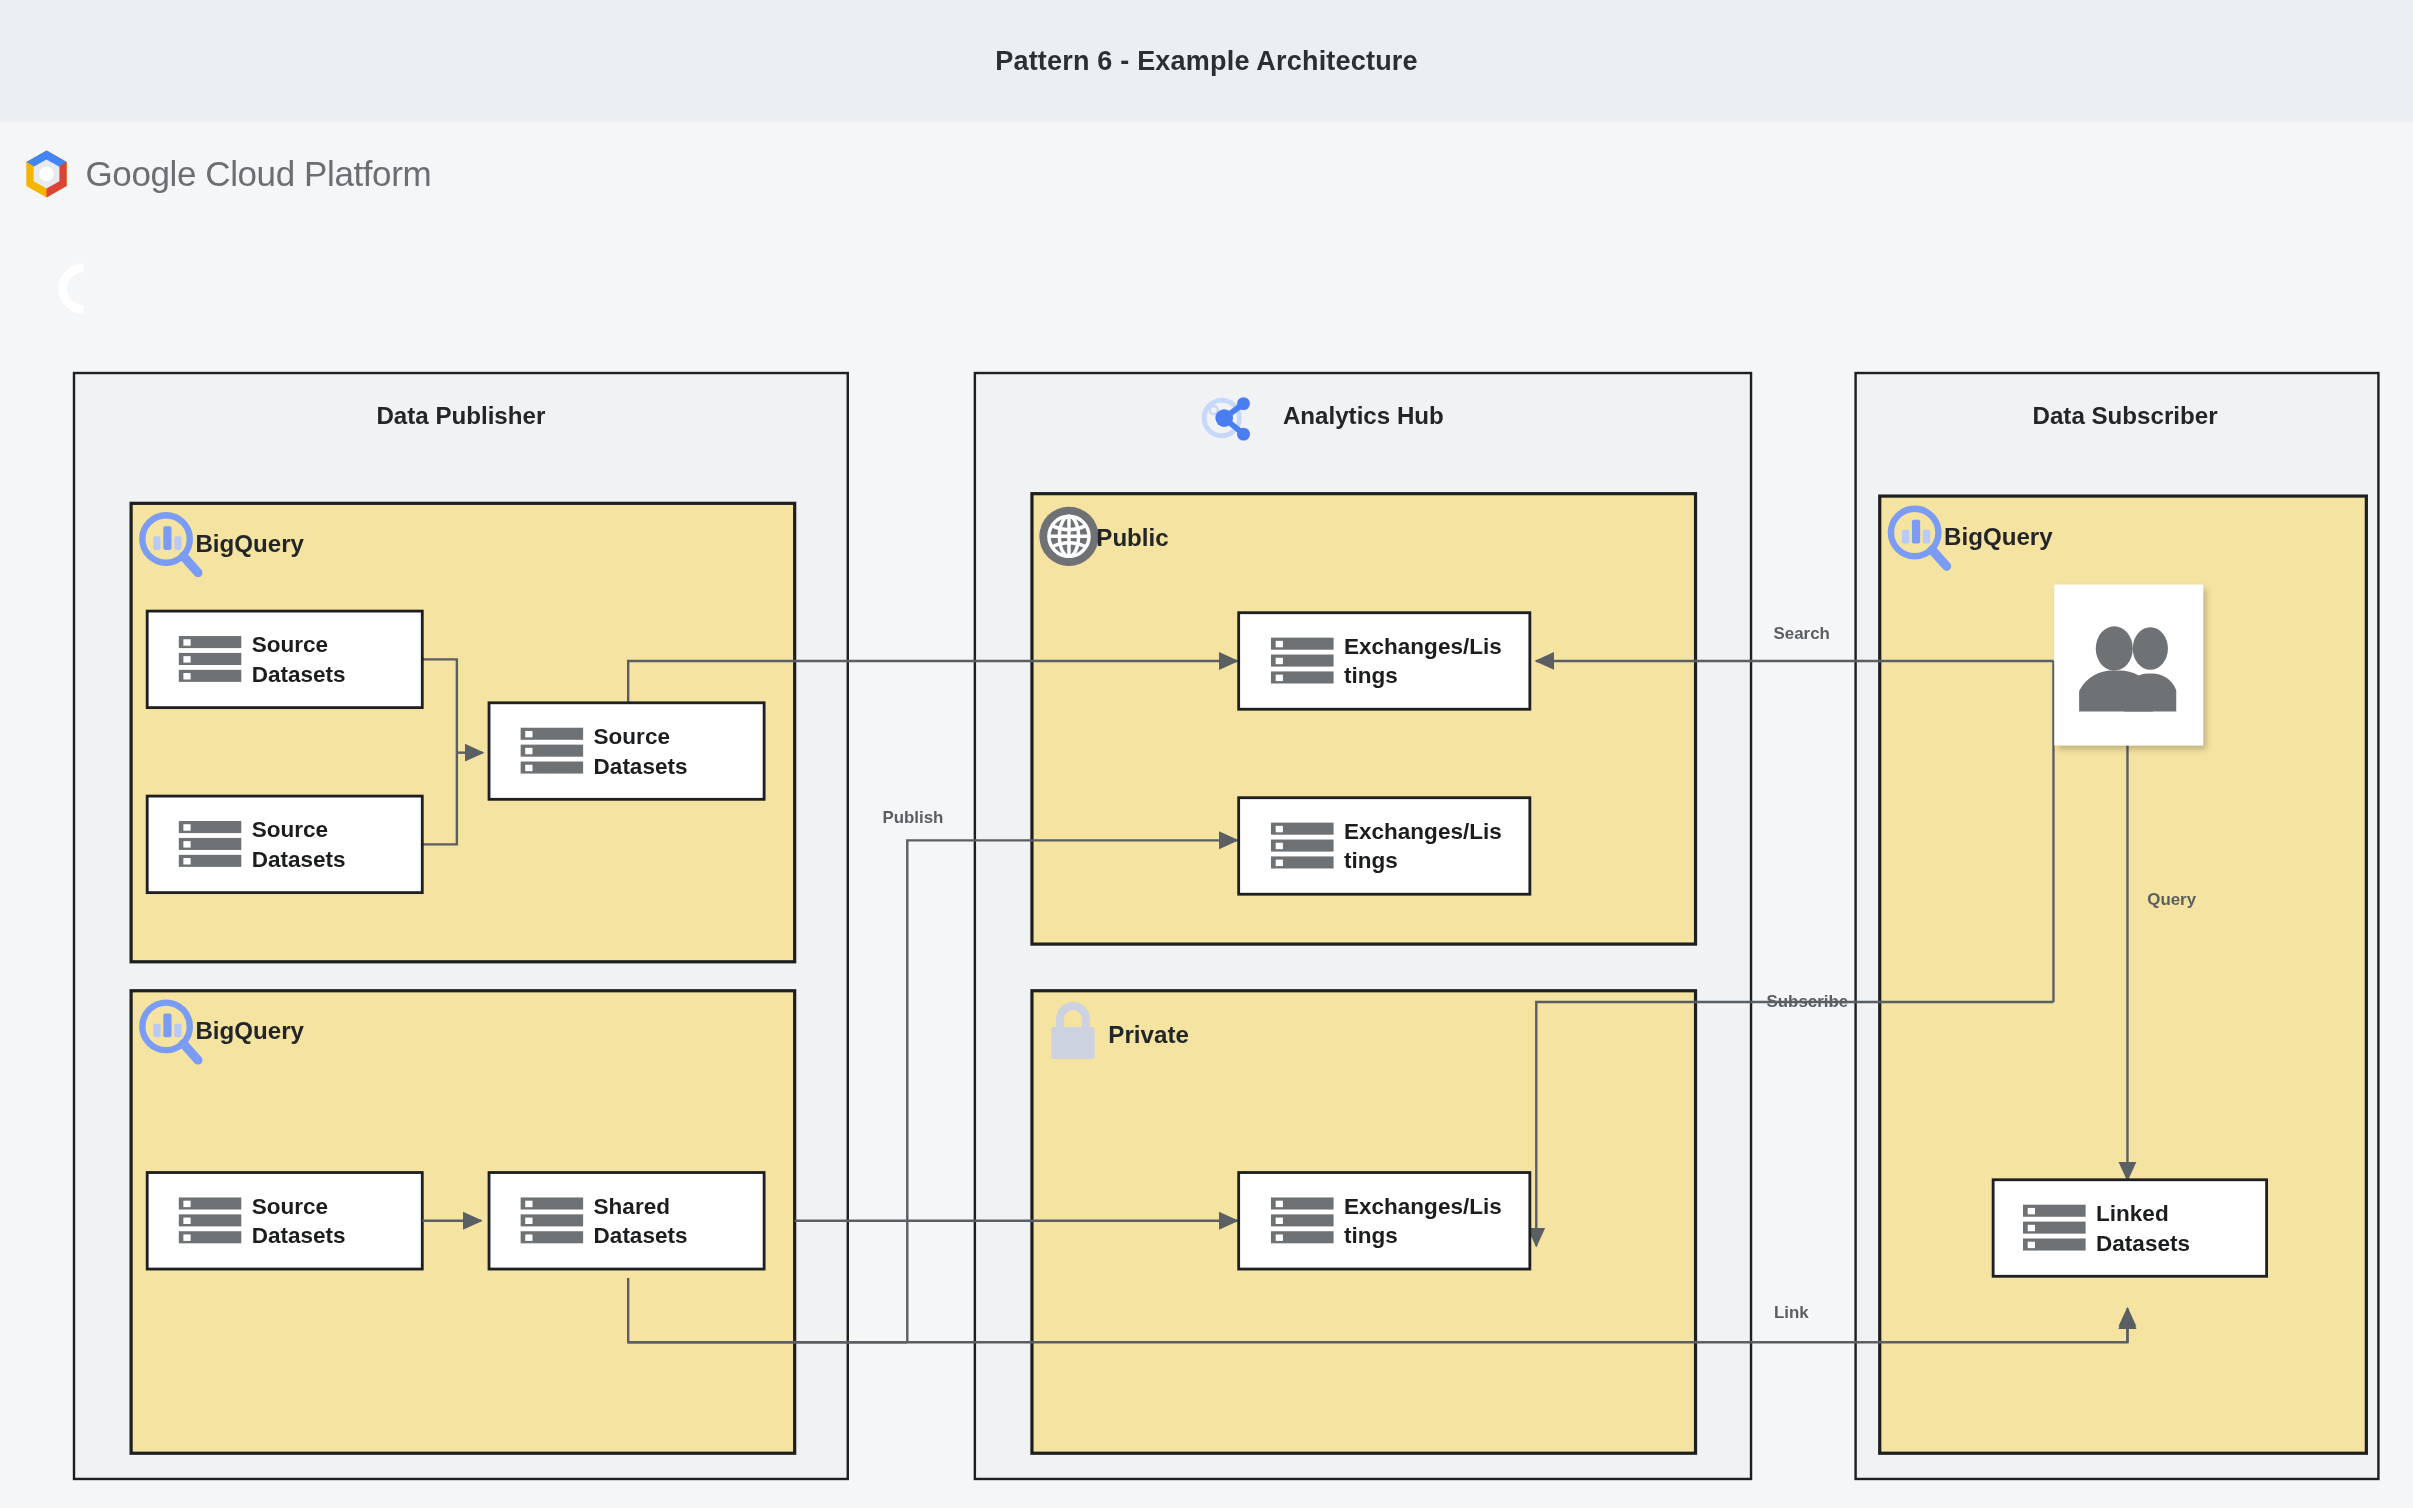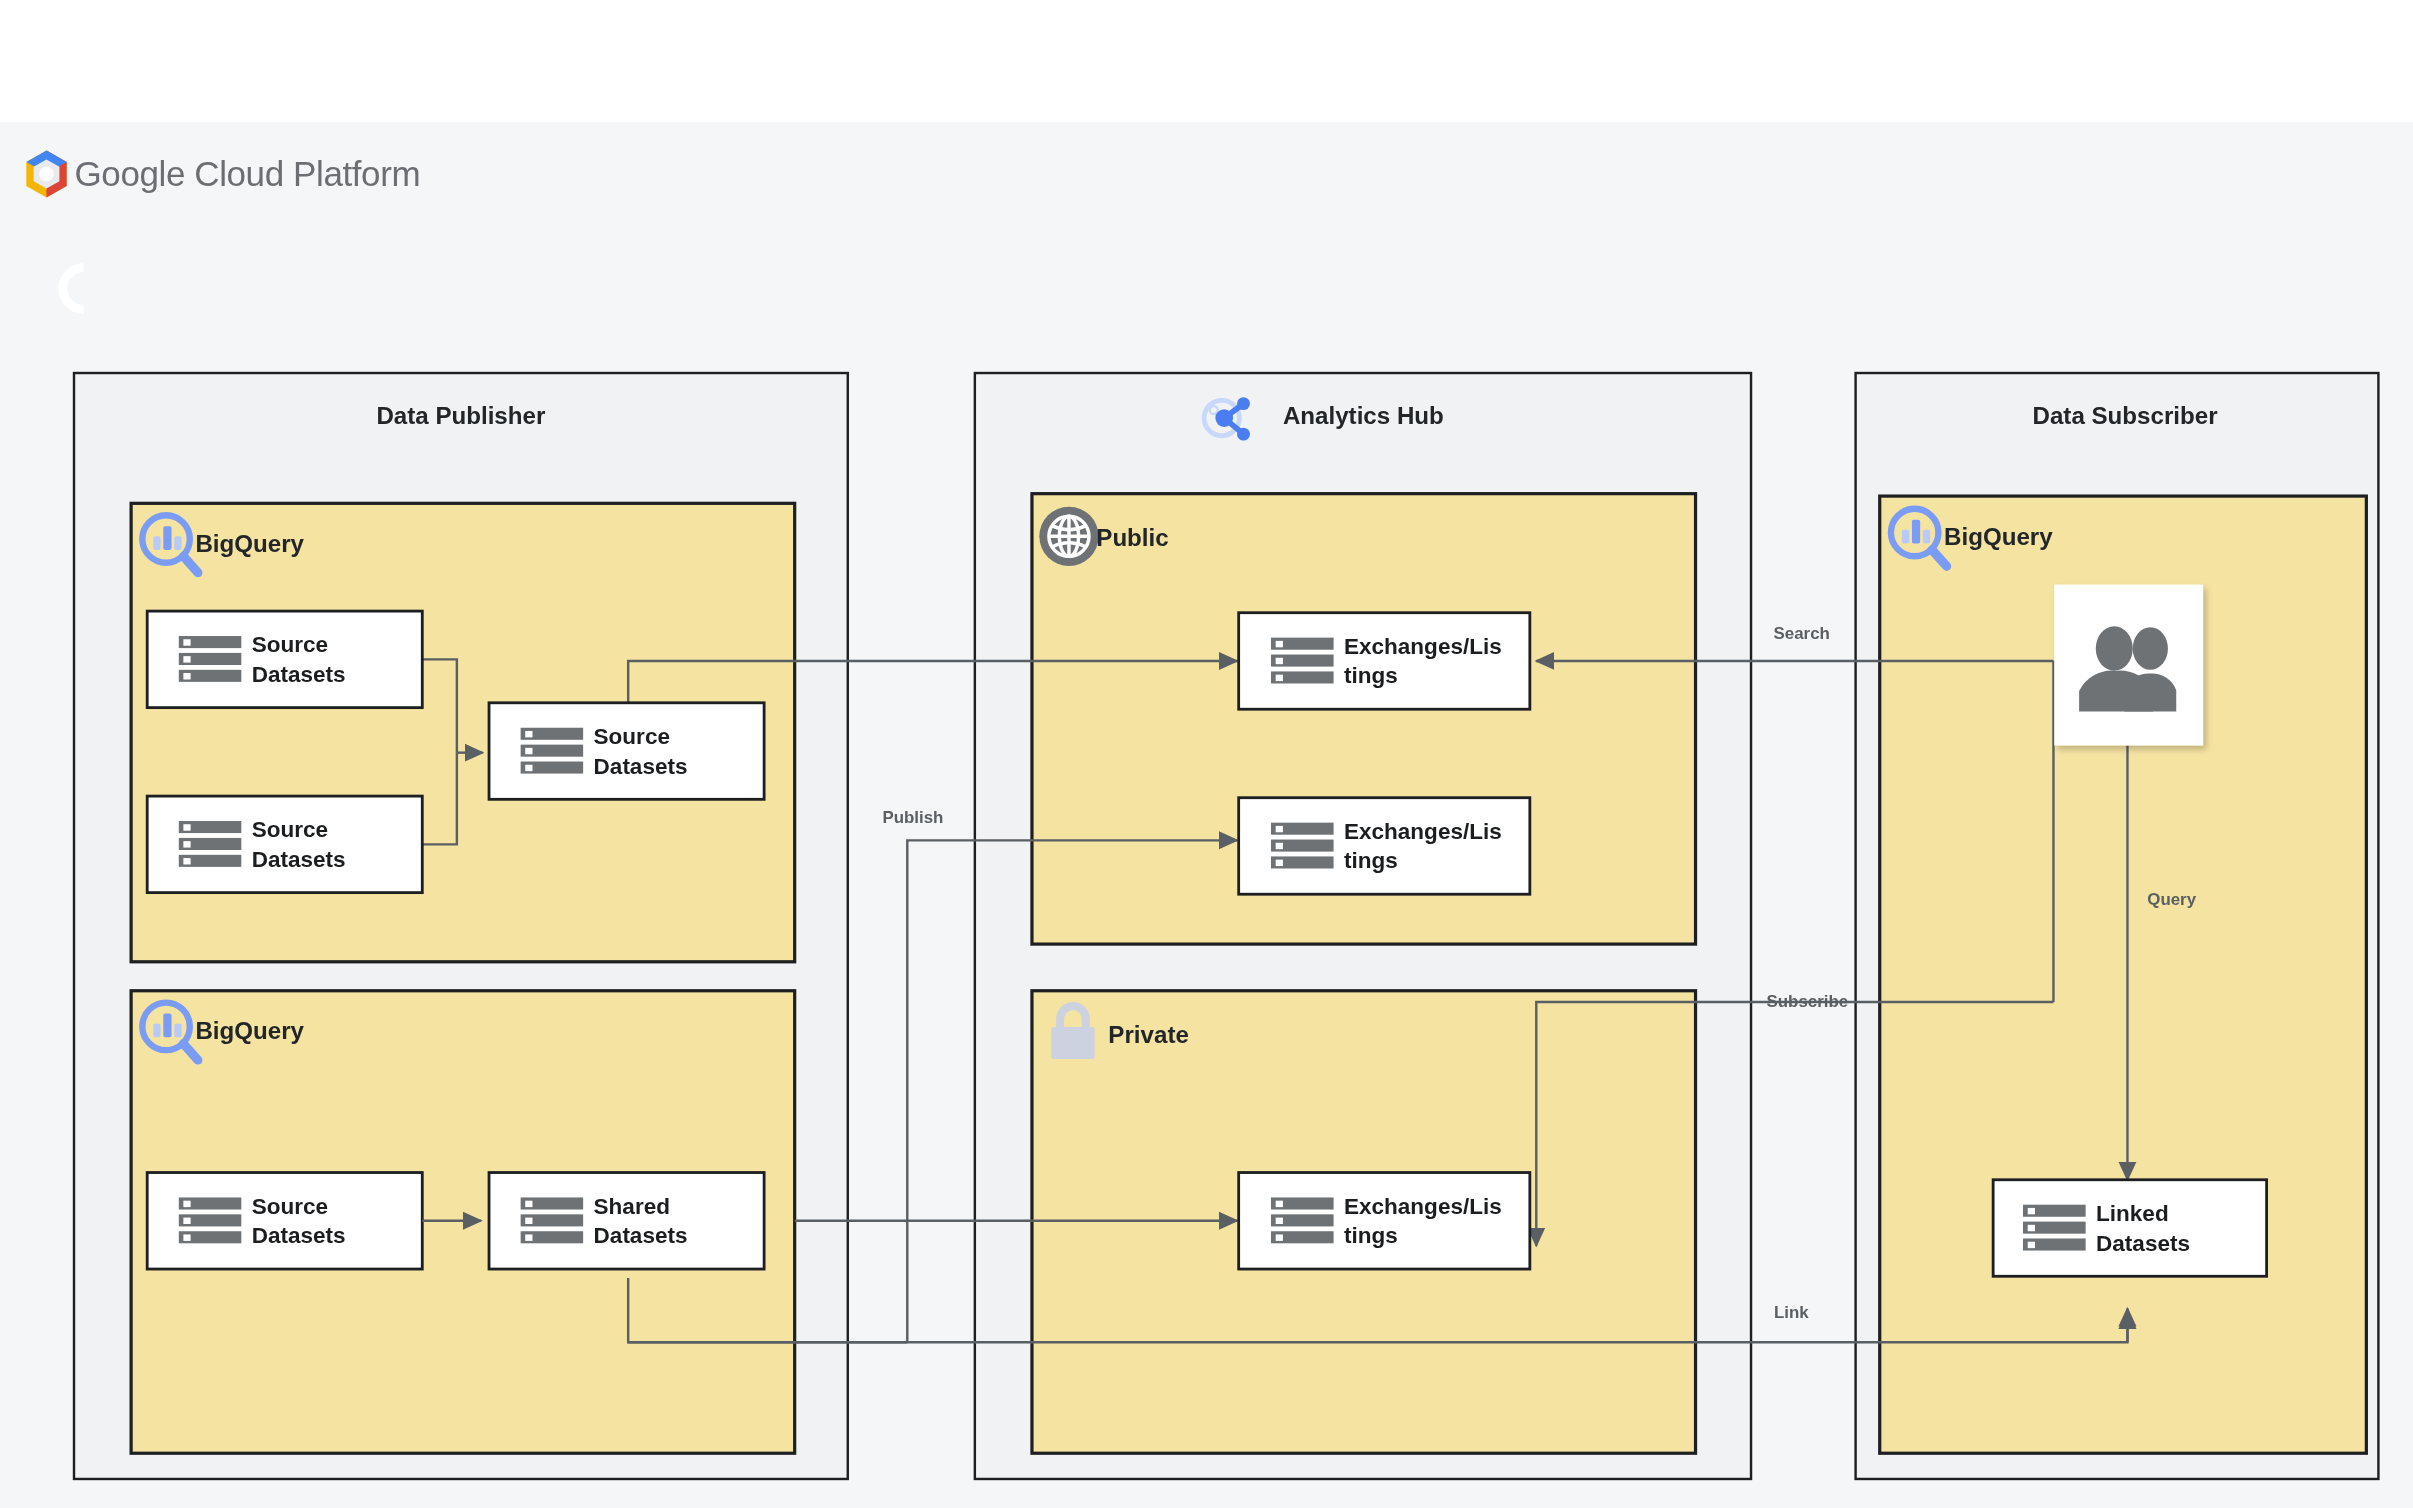--- a/index.html
+++ b/index.html
@@ -21,21 +21,21 @@
     letter-spacing:0.2px;
   }
 
   .canvas{
     position:absolute;left:0;top:122px;width:2413px;height:1386px;
     background:#f5f6f7;
   }
 
   .gcp-logo{
     position:absolute;left:22.5px;top:27px;
-    display:flex;align-items:center;gap:5px;
+    display:flex;align-items:center;gap:16px;
   }
   .gcp-mark{width:47px;height:50px;display:block;}
   .gcp-text{font-size:35px;color:#6b6f73;letter-spacing:-0.4px;white-space:nowrap;}
   .gcp-text b{font-weight:400;}
 
   svg.diagram{position:absolute;left:0;top:0;width:2413px;height:1386px;}
 
   .lbl-section{
     font-family:"Liberation Sans", sans-serif;
     font-size:30px;font-weight:bold;fill:#232629;
@@ -55,20 +55,23 @@
   .outer-box{fill:#f0f2f4;stroke:#1d1f21;stroke-width:3;}
   .zone-box{fill:#f5e3a1;stroke:#1d1f21;stroke-width:4;}
   .node-box{fill:#ffffff;stroke:#1d1f21;stroke-width:3.5;}
   .edge{fill:none;stroke:#5a5f63;stroke-width:3;}
 </style>
 </head>
 <body>
 
 <div id="root">
 
+  <div class="titlebar">
+    <div class="title-text">Pattern 6 - Example Architecture</div>
+  </div>
 
   <div class="canvas">
 
     <div class="gcp-logo">
       <svg class="gcp-mark" viewBox="0 0 58 62">
         <path d="M29 2 L54 16 L54 46 L29 60 L4 46 L4 16 Z" fill="#f4b400"></path>
         <path d="M29 2 L54 16 L54 46 L29 60 Z" fill="#db4437"></path>
         <path d="M4 16 L29 2 L54 16 L29 30 Z" fill="#4285f4"></path>
         <path d="M29 13 L45 22 L45 40 L29 49 L13 40 L13 22 Z" fill="#e8eaed"></path>
         <circle cx="29" cy="31" r="9" fill="#ffffff"></circle>

